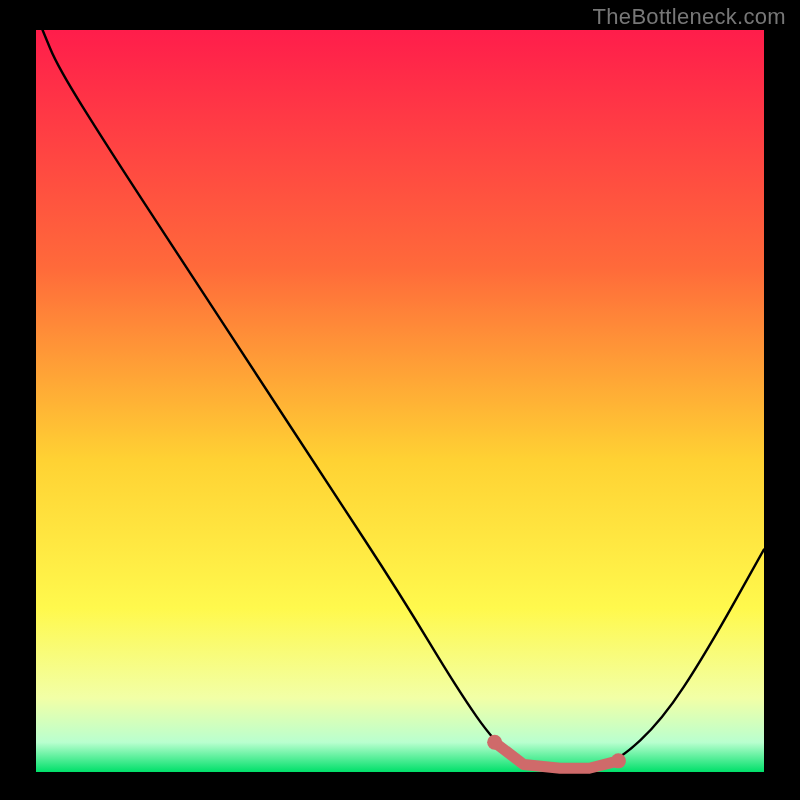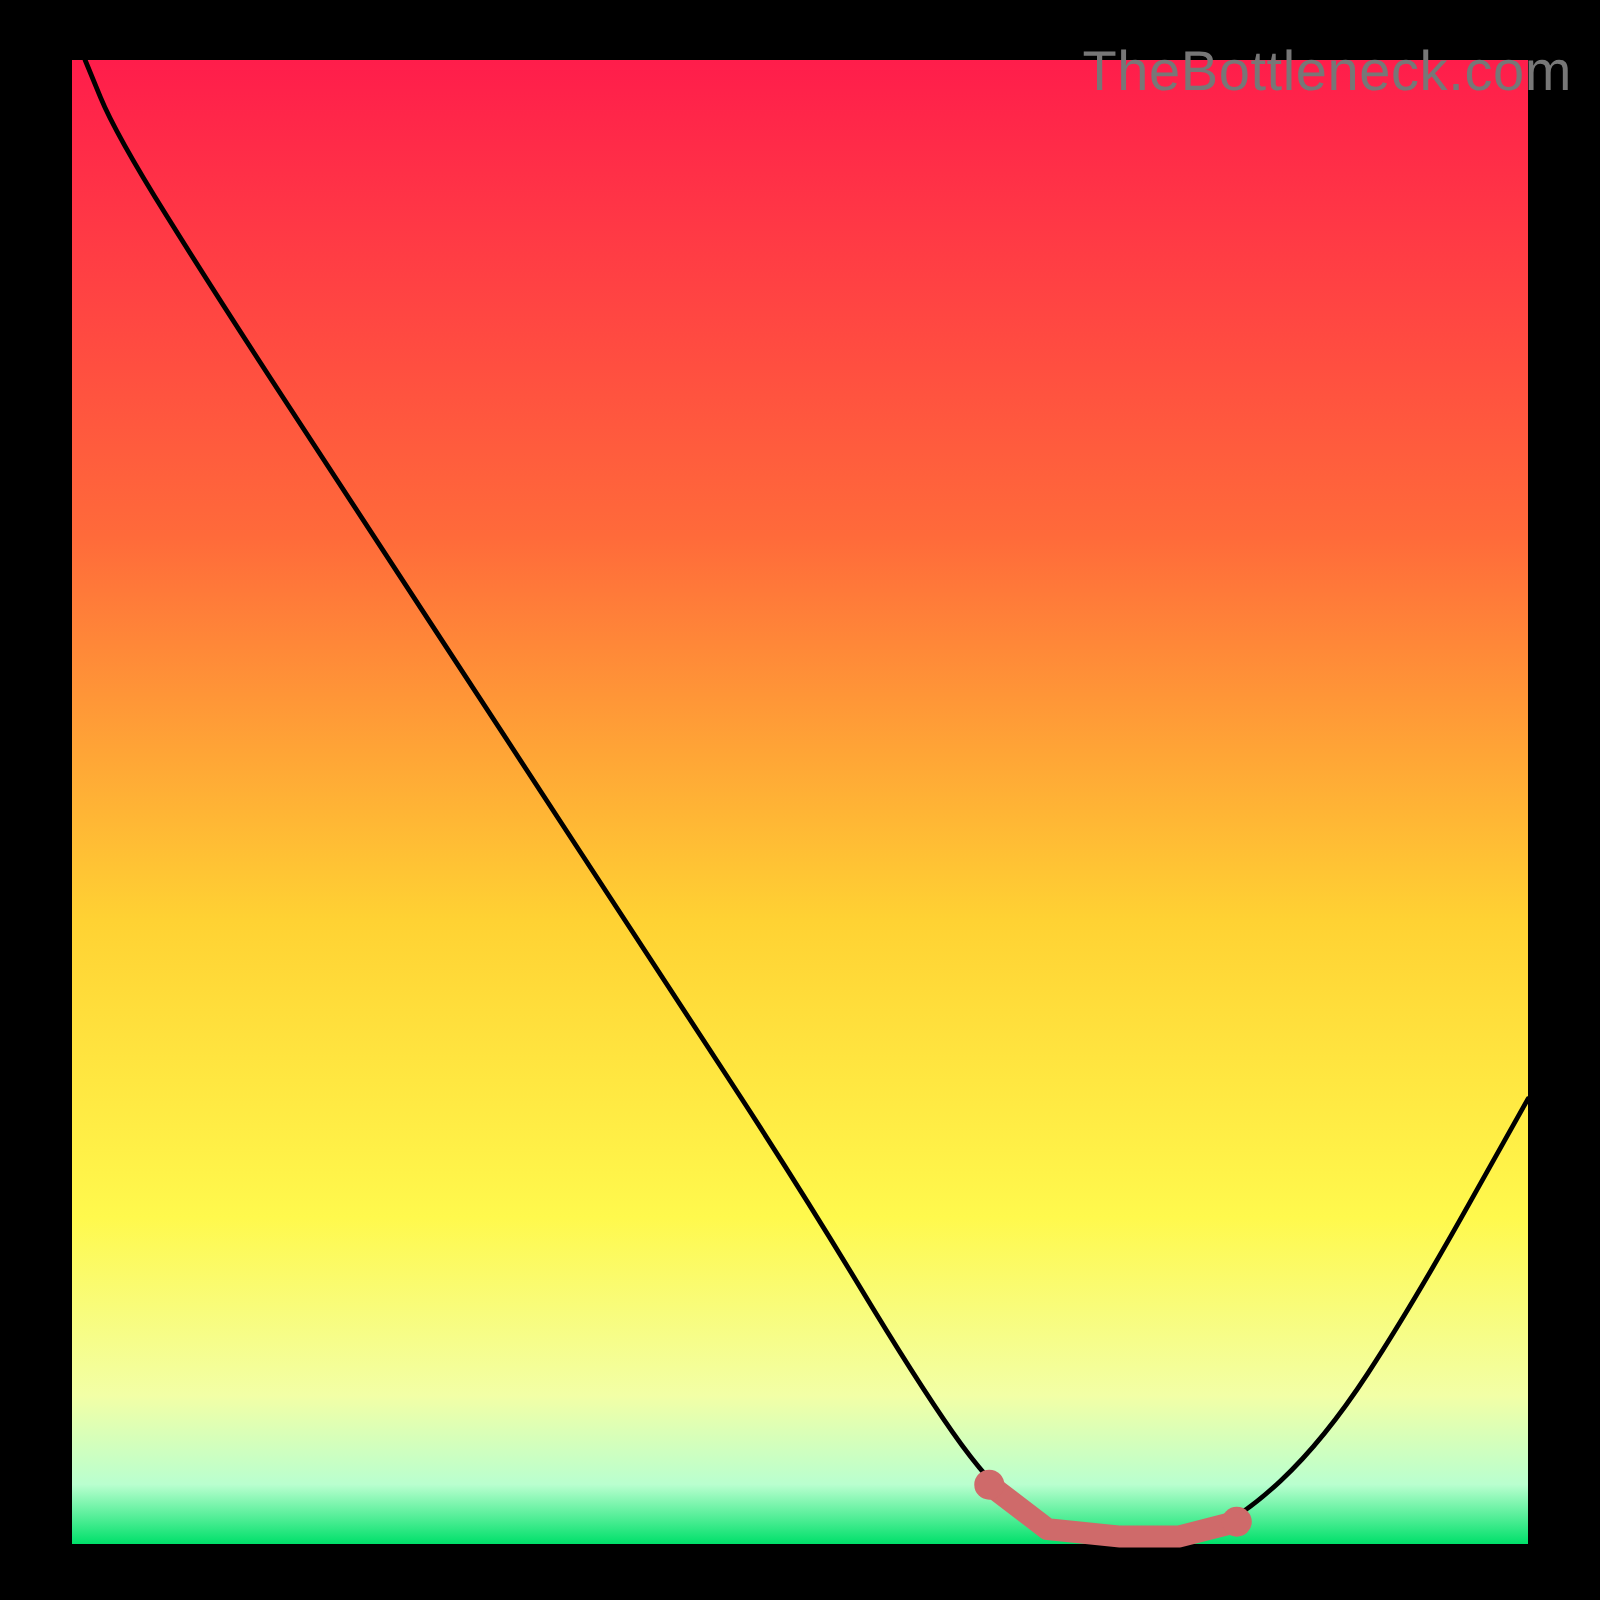--- a/index.html
+++ b/index.html
@@ -12,24 +12,24 @@
     font-family: Arial, Helvetica, sans-serif;
   }
   .stage {
     position: relative;
     width: 800px;
     height: 800px;
     background: #000;
   }
   .watermark {
     position: absolute;
-    top: 20px;
+    top: 4px;
     right: 14px;
     color: #777;
-    font-size: 28px;
+    font-size: 22px;
     font-weight: 500;
     letter-spacing: 0.3px;
     z-index: 30;
   }
   svg {
     position: absolute;
     left: 0;
     top: 0;
   }
 </style>

